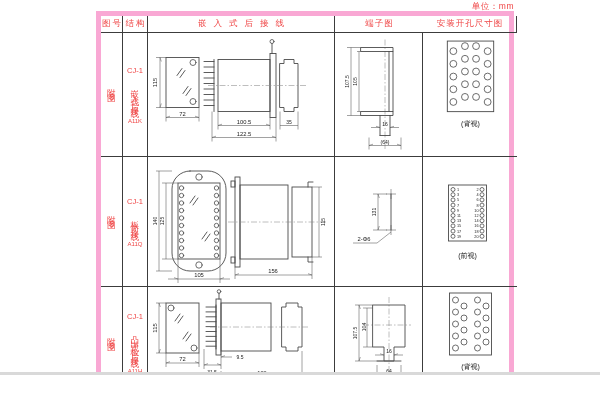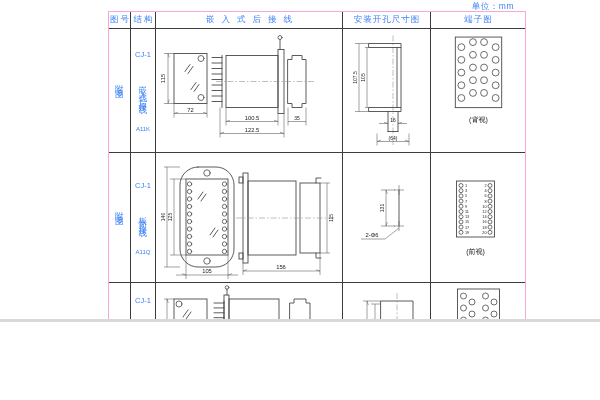--- a/index.html
+++ b/index.html
@@ -1,31 +1,31 @@
 <!DOCTYPE html>
 <html><head>
 <meta charset="utf-8">
 <style>
   html,body{margin:0;padding:0}
-  .page{position:relative;width:600px;height:322px;background:#fff;
-        font-family:"Liberation Sans","DejaVu Sans",sans-serif;color:#3b82f6;overflow:hidden}
+  .page{position:relative;width:600px;height:375px;background:#fff;
+        font-family:"Liberation Sans","DejaVu Sans",sans-serif;color:#ef4444;overflow:hidden}
   .unit{position:absolute;top:1px;right:86px;font-size:8.5px;letter-spacing:.5px}
-  .tbl{position:absolute;left:108px;top:11px;width:418px;height:385px;border:1px solid #f9a8d4;
+  .tbl{position:absolute;left:96px;top:11px;width:418px;height:385px;border:5px solid #f9a8d4;
        display:grid;grid-template-columns:22px 25px 187px 88px 94px;
        grid-template-rows:17px 124px 130px 112px;box-sizing:border-box;background:#fff}
   .c{border-right:1px solid #3c3c3c;border-bottom:1px solid #3c3c3c;position:relative;
      display:flex;align-items:center;justify-content:center;overflow:hidden}
   .lastc{border-right:none}.lastr{border-bottom:none}
   .hd{font-size:8.5px;white-space:nowrap}
   .sp2{letter-spacing:2px;padding-left:2px}
   .spw{letter-spacing:7px;padding-left:7px}
   .sp1{letter-spacing:1px;padding-left:1px}
   .vtext{writing-mode:vertical-rl;text-orientation:upright;font-size:8.5px;letter-spacing:4px;line-height:1}
   .figv{letter-spacing:5px}
-  .struct{flex-direction:column;gap:20px}
+  .struct{flex-direction:column;gap:8px}
   .model{font-size:7.5px}
   .code{font-size:6px;margin-top:3px}
   svg{display:block;width:100%;height:100%}
   svg .ln{stroke:#4a4a4a;stroke-width:.9;fill:none;stroke-linecap:round}
   svg .tn{stroke:#555;stroke-width:.55;fill:none}
   svg .cl{stroke:#888;stroke-width:.55;fill:none;stroke-dasharray:6 2 1.5 2}
   svg circle{stroke:#4a4a4a;stroke-width:.8;fill:none}
   svg text{font-family:"Liberation Sans","DejaVu Sans",sans-serif;font-size:5.8px;fill:#222;stroke:none}
   svg text.sm{font-size:5px}
   svg text.vw{font-size:7px}
@@ -36,22 +36,22 @@
 <body>
 
 <div class="page">
   <div class="unit">单位：mm</div>
 
   <div class="tbl">
 
     <div class="c hd sp2">图号</div>
     <div class="c hd sp2">结构</div>
     <div class="c hd spw">嵌入式后接线</div>
+    <div class="c hd sp1 lastc">端子图</div>
     <div class="c hd sp1">安装开孔尺寸图</div>
-    <div class="c hd sp1 lastc">端子图</div>
 
     <div class="c">
       <div class="vtext figv">附图3</div>
     </div>
     <div class="c struct">
       <div class="model">CJ-1</div>
       <div class="vtext">嵌入式后接线</div>
       <div class="code">A11K</div>
     </div>
     <div class="c">

